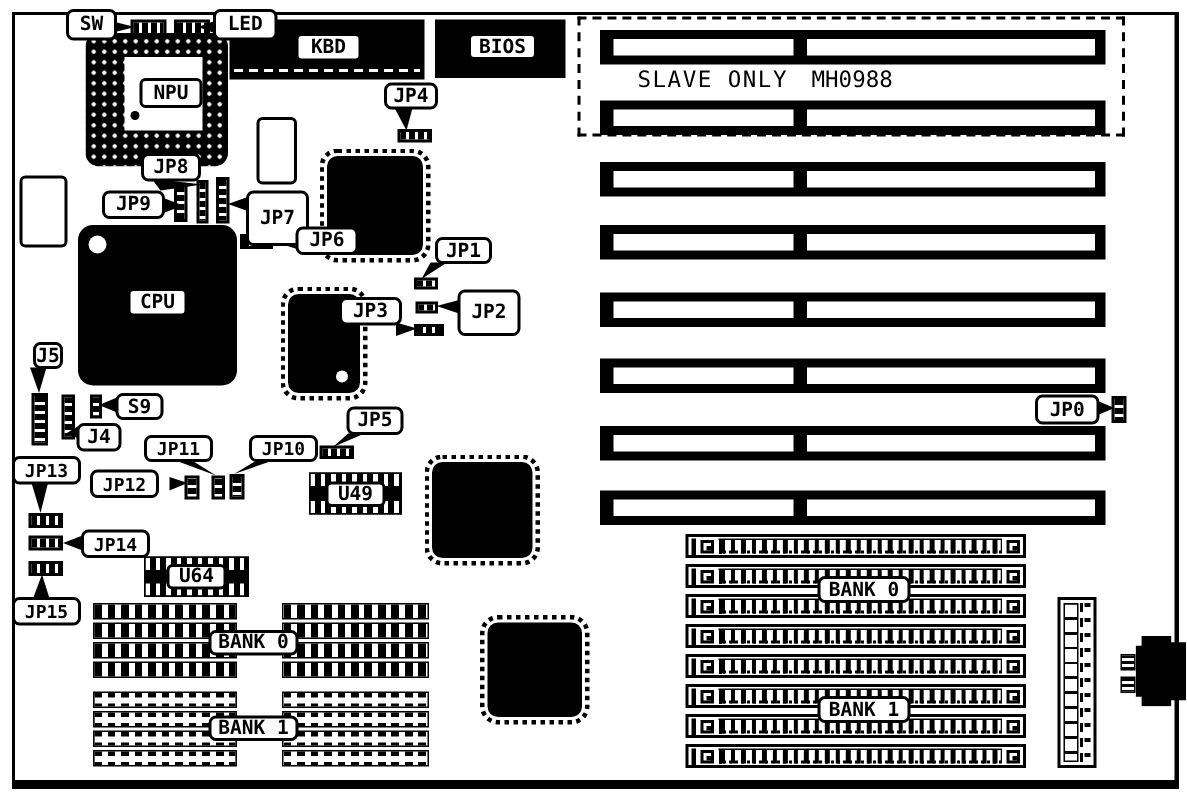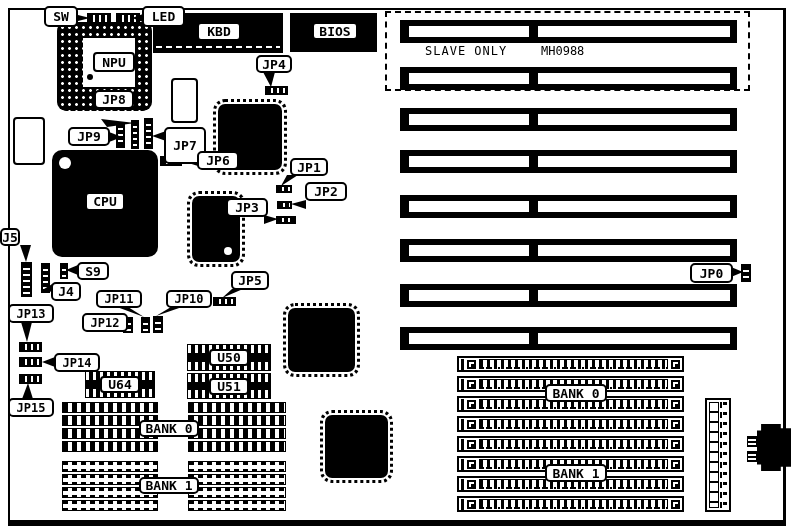--- a/index.html
+++ b/index.html
@@ -59,21 +59,21 @@
     background-image: linear-gradient(#fff,#fff),
       repeating-linear-gradient(90deg, #000 0 5px, #fff 5px 9px);
     background-size: 100% 4px, 100% 100%;
     background-position: center, center; background-repeat: no-repeat, repeat;
   }
   .isa { position: absolute; left: 400px; width: 337px; height: 23px; background: #000; }
   .isa .sl { position: absolute; top: 6px; height: 11px; background: #fff; }
   .isa .sl.a { left: 9px; width: 120px; }
   .isa .sl.b { left: 138px; width: 192px; }
   .dashedbox { position: absolute; border: 2px dashed #000; z-index: 1; }
-  .slottext { position: absolute; font-size: 12px; letter-spacing: 1px; color: #000; z-index: 2; }
+  .slottext { position: absolute; font-size: 15px; letter-spacing: 1px; color: #000; z-index: 2; }
   .simm { position: absolute; left: 457px; width: 227px; height: 16px;
     border: 2px solid #000; background: #fff; display: flex; align-items: center; gap: 3px; padding: 0 2px; }
   .simm .bar { width: 3px; height: 11px; background: #000; flex: 0 0 auto; }
   .simm .latch { width: 9px; height: 9px; border: 2px solid #000; flex: 0 0 auto; position: relative; }
   .simm .latch::after { content:''; position:absolute; width:3px; height:3px; background:#000; right:0; bottom:0; }
   .simm .contacts { flex: 1; height: 10px; border: 1px solid #000; border-bottom: 2px dotted #000;
     background: repeating-linear-gradient(90deg, #000 0 3px, #fff 3px 7px); }
   .pwr { position: absolute; border: 2px solid #000; background: #fff; display: flex; gap: 1px; padding: 2px; }
   .pwr .cells { width: 11px; border: 1px solid #000;
     background: repeating-linear-gradient(180deg, #fff 0 8px, #000 8px 10px); }
@@ -111,75 +111,72 @@
 
   <div class="lbl" style="left:256px;top:55px;width:36px;height:18px">JP4</div>
   <div class="jmp-h" style="left:265px;top:86px;width:23px;height:9px"></div>
 
   <div class="osc" style="left:171px;top:78px;width:27px;height:45px"></div>
   <div class="osc" style="left:13px;top:117px;width:32px;height:48px"></div>
 
   <div class="jmp-v" style="left:116px;top:122px;width:9px;height:26px"></div>
   <div class="jmp-v" style="left:131px;top:120px;width:8px;height:29px"></div>
   <div class="jmp-v" style="left:144px;top:118px;width:9px;height:31px"></div>
-  <div class="lbl" style="left:94px;top:90px;width:40px;height:19px">JP8</div>
+  <div class="lbl" style="left:94px;top:102px;width:40px;height:19px">JP8</div>
   <div class="lbl" style="left:68px;top:127px;width:42px;height:19px">JP9</div>
   <div class="lbl" style="left:164px;top:127px;width:42px;height:37px">JP7</div>
 
   <div class="jmp-h" style="left:160px;top:156px;width:22px;height:10px"></div>
   <div class="lbl" style="left:197px;top:151px;width:42px;height:19px">JP6</div>
 
   <div class="blackchip" style="left:52px;top:150px;width:106px;height:107px;border-radius:10px"></div>
   <div class="dot-w" style="left:59px;top:157px;width:12px;height:12px;z-index:3"></div>
   <div class="tag abs" style="left:85px;top:192px;width:40px;height:19px">CPU</div>
 
   <div class="qfp" style="left:218px;top:104px;width:64px;height:66px"></div>
   <div class="qfp" style="left:192px;top:196px;width:48px;height:66px"></div>
   <div class="dot-w" style="left:224px;top:247px;width:8px;height:8px;z-index:3"></div>
   <div class="qfp" style="left:288px;top:308px;width:67px;height:64px"></div>
   <div class="qfp" style="left:325px;top:415px;width:63px;height:63px"></div>
 
   <div class="lbl" style="left:290px;top:158px;width:38px;height:18px">JP1</div>
   <div class="jmp-h" style="left:276px;top:185px;width:16px;height:8px"></div>
-  <div class="lbl" style="left:305px;top:182px;width:42px;height:19px">JP2</div>
+  <div class="lbl" style="left:305px;top:193px;width:42px;height:31px">JP2</div>
   <div class="jmp-h" style="left:277px;top:201px;width:15px;height:8px"></div>
   <div class="lbl" style="left:226px;top:198px;width:42px;height:19px">JP3</div>
   <div class="jmp-h" style="left:276px;top:216px;width:20px;height:8px"></div>
 
-  <div class="lbl" style="left:0;top:228px;width:20px;height:18px">J5</div>
+  <div class="lbl" style="left:22px;top:228px;width:20px;height:18px">J5</div>
   <div class="jmp-v" style="left:21px;top:262px;width:11px;height:35px"></div>
   <div class="jmp-v" style="left:41px;top:263px;width:9px;height:30px"></div>
   <div class="lbl" style="left:51px;top:282px;width:30px;height:19px">J4</div>
   <div class="jmp-v" style="left:60px;top:263px;width:8px;height:16px"></div>
   <div class="lbl" style="left:77px;top:262px;width:32px;height:18px">S9</div>
 
   <div class="lbl small" style="left:8px;top:304px;width:46px;height:19px">JP13</div>
   <div class="jmp-h" style="left:19px;top:342px;width:23px;height:10px"></div>
   <div class="jmp-h" style="left:19px;top:357px;width:23px;height:10px"></div>
   <div class="lbl small" style="left:54px;top:353px;width:46px;height:19px">JP14</div>
   <div class="jmp-h" style="left:19px;top:374px;width:23px;height:10px"></div>
   <div class="lbl small" style="left:8px;top:398px;width:46px;height:19px">JP15</div>
 
   <div class="lbl small" style="left:96px;top:290px;width:46px;height:18px">JP11</div>
   <div class="lbl small" style="left:166px;top:290px;width:46px;height:18px">JP10</div>
-  <div class="lbl small" style="left:82px;top:313px;width:46px;height:19px">JP12</div>
+  <div class="lbl small" style="left:60px;top:313px;width:46px;height:19px">JP12</div>
   <div class="jmp-v" style="left:123px;top:317px;width:10px;height:16px"></div>
   <div class="jmp-v" style="left:141px;top:317px;width:9px;height:16px"></div>
   <div class="jmp-v" style="left:153px;top:316px;width:10px;height:17px"></div>
 
   <div class="lbl" style="left:231px;top:271px;width:38px;height:19px">JP5</div>
   <div class="jmp-h" style="left:213px;top:297px;width:23px;height:9px"></div>
 
-  <div class="dip" style="left:187px;top:344px;width:84px;height:27px">
-    <div class="tag" style="width:40px;height:17px">U50</div>
+  <div class="dip" style="left:206px;top:315px;width:62px;height:28px">
+    <div class="tag" style="width:40px;height:17px">U49</div>
   </div>
-  <div class="dip" style="left:187px;top:373px;width:84px;height:26px">
-    <div class="tag" style="width:40px;height:17px">U51</div>
-  </div>
-  <div class="dip" style="left:85px;top:371px;width:70px;height:27px">
+  <div class="dip" style="left:96px;top:371px;width:70px;height:27px">
     <div class="tag" style="width:40px;height:17px">U64</div>
   </div>
 
   <div class="mem-row" style="left:62px;top:402px;width:96px;height:11px"></div>
   <div class="mem-row" style="left:188px;top:402px;width:98px;height:11px"></div>
   <div class="mem-row" style="left:62px;top:415px;width:96px;height:11px"></div>
   <div class="mem-row" style="left:188px;top:415px;width:98px;height:11px"></div>
   <div class="mem-row" style="left:62px;top:428px;width:96px;height:11px"></div>
   <div class="mem-row" style="left:188px;top:428px;width:98px;height:11px"></div>
   <div class="mem-row" style="left:62px;top:441px;width:96px;height:11px"></div>

